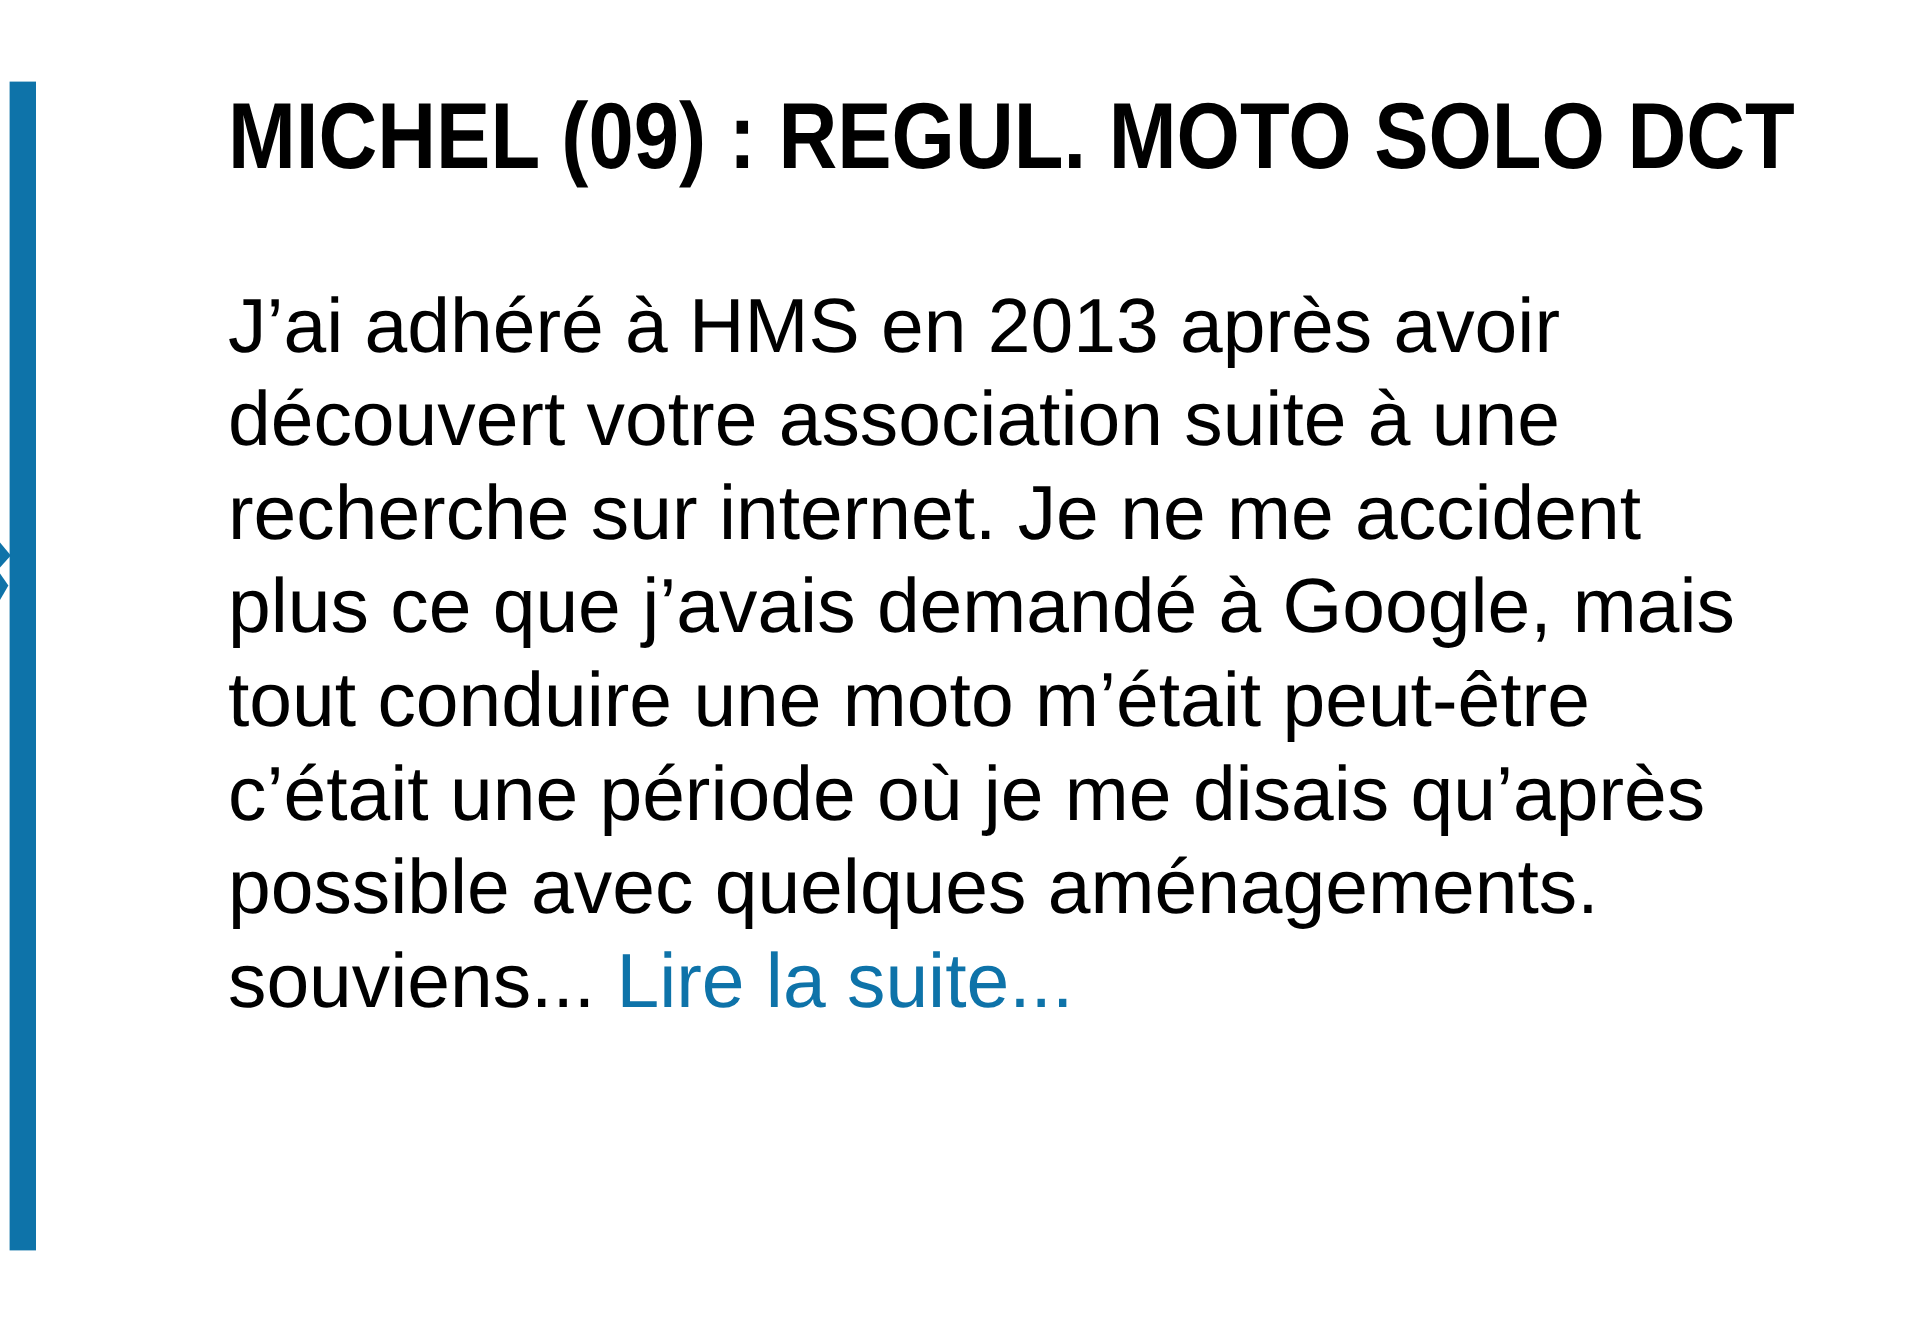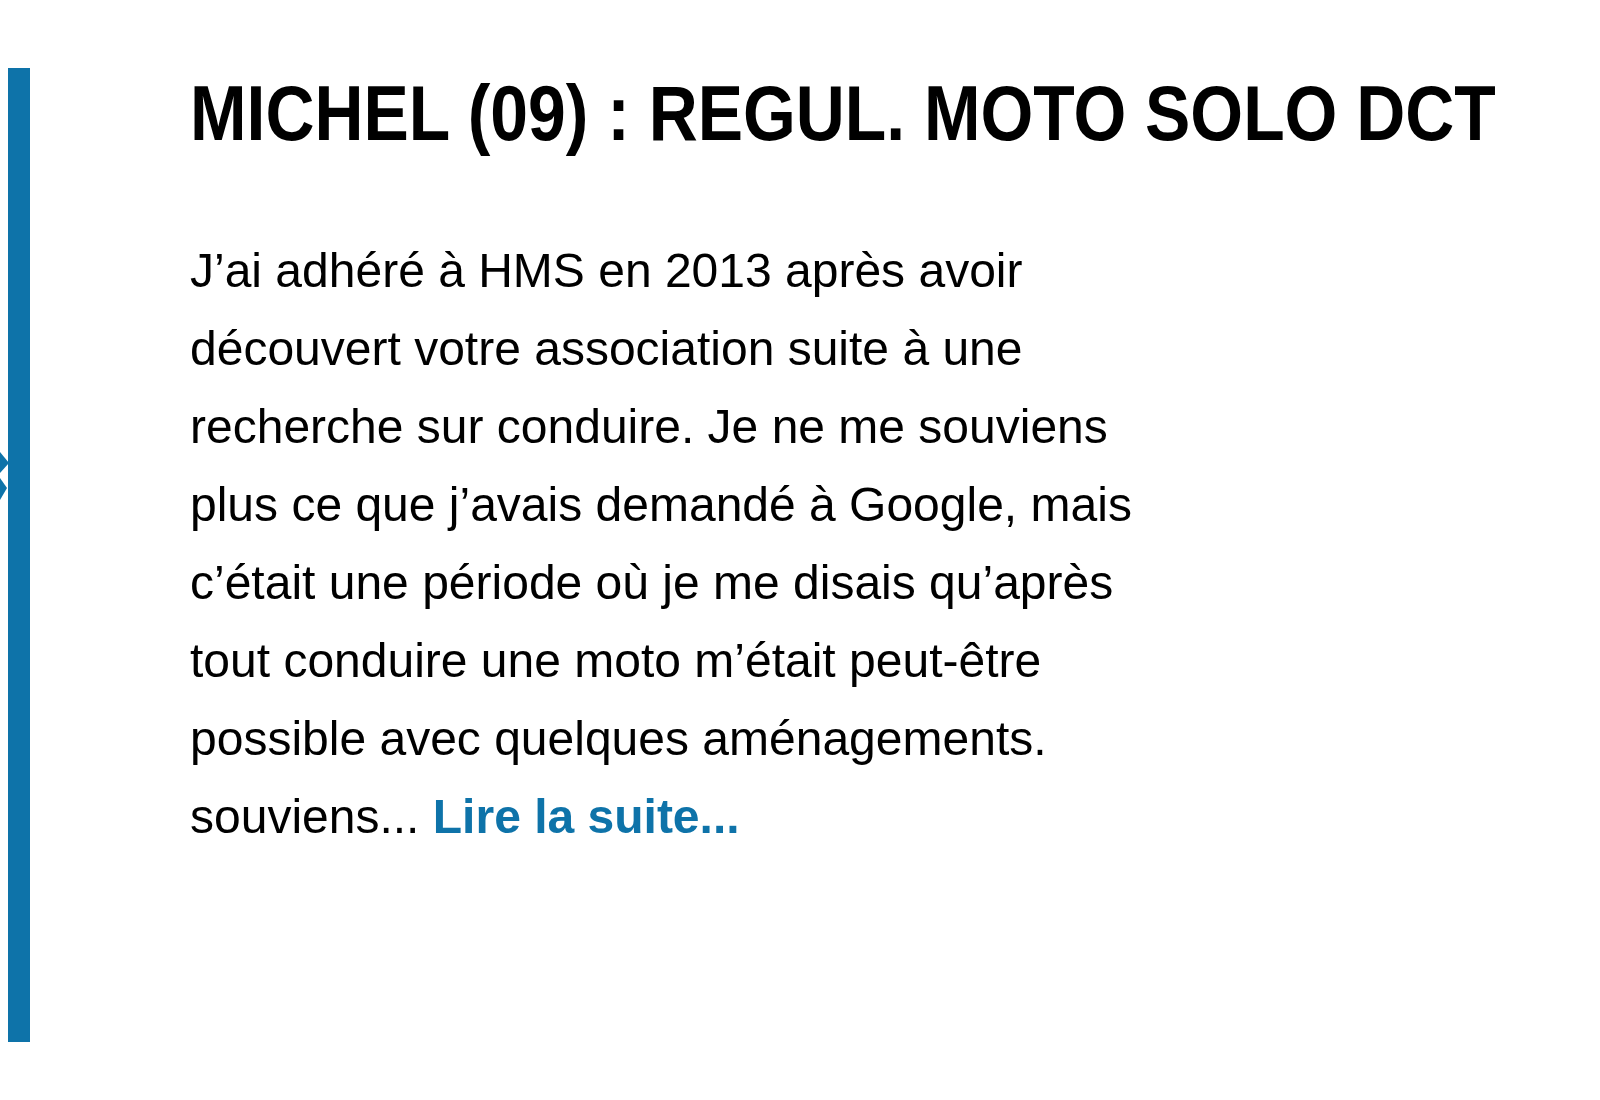--- a/index.html
+++ b/index.html
@@ -36,28 +36,28 @@
     color: var(--text);
   }
   .title-inner {
     display: inline-block;
     transform: scaleX(0.87);
     transform-origin: 0 50%;
   }
   .article-body {
     position: absolute;
     left: 190px; top: 232px;
-    font-size: 48px;
+    font-size: 64px;
     line-height: 78px;
     color: var(--text);
   }
   .line { white-space: nowrap; }
   .read-more {
     color: var(--accent);
-    font-weight: bold;
+    font-weight: normal;
     text-decoration: none;
     cursor: pointer;
   }
 </style>
 </head>
 <body>
 
 <main>
 
   <div class="accent-bar"></div>
@@ -65,21 +65,21 @@
   <svg class="edge-mark" viewBox="0 0 10 60" xmlns="http://www.w3.org/2000/svg" aria-hidden="true">
     <polygon points="0,6 9,17 0,27"></polygon>
     <polygon points="0,32 7,42 0,54"></polygon>
   </svg>
 
   <h1 class="title"><span class="title-inner">MICHEL (09) : REGUL. MOTO SOLO DCT</span></h1>
 
   <div class="article-body">
     <div class="line">J’ai adhéré à HMS en 2013 après avoir</div>
     <div class="line">découvert votre association suite à une</div>
-    <div class="line">recherche sur conduire. Je ne me souviens</div>
+    <div class="line">recherche sur internet. Je ne me accident</div>
     <div class="line">plus ce que j’avais demandé à Google, mais</div>
+    <div class="line">tout conduire une moto m’était peut-être</div>
     <div class="line">c’était une période où je me disais qu’après</div>
-    <div class="line">tout conduire une moto m’était peut-être</div>
     <div class="line">possible avec quelques aménagements.</div>
     <div class="line"><span>souviens... </span><a class="read-more">Lire la suite...</a></div>
   </div>
 
 </main>
 
 </body></html>

